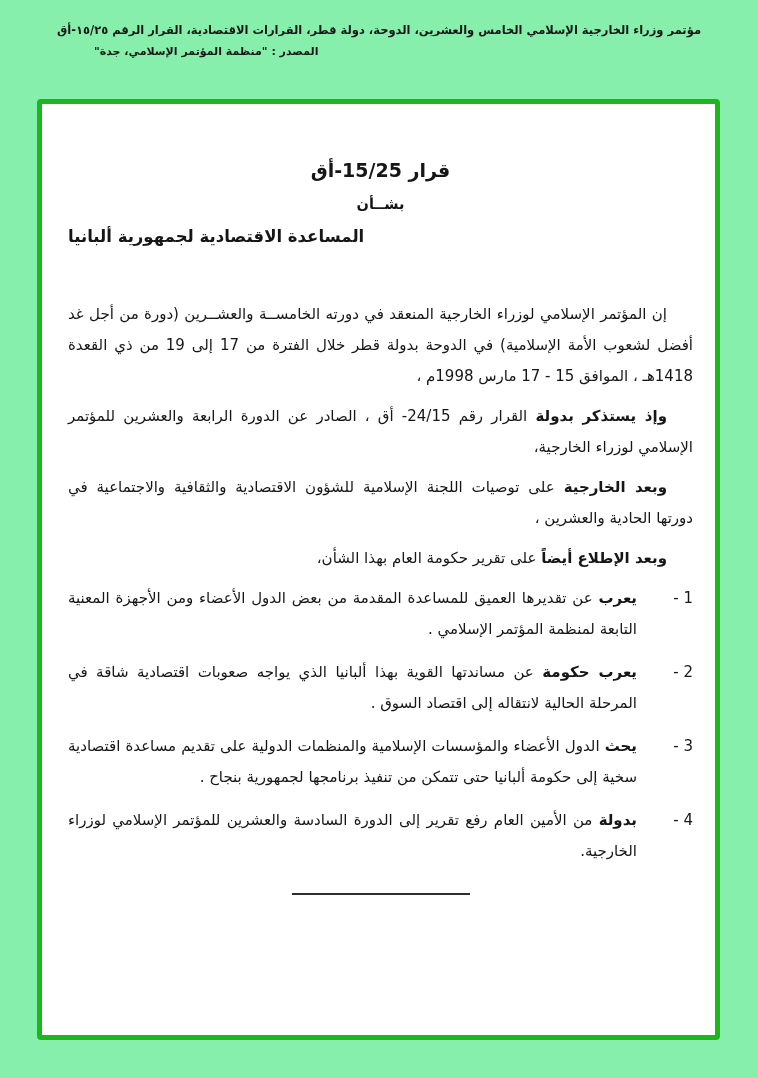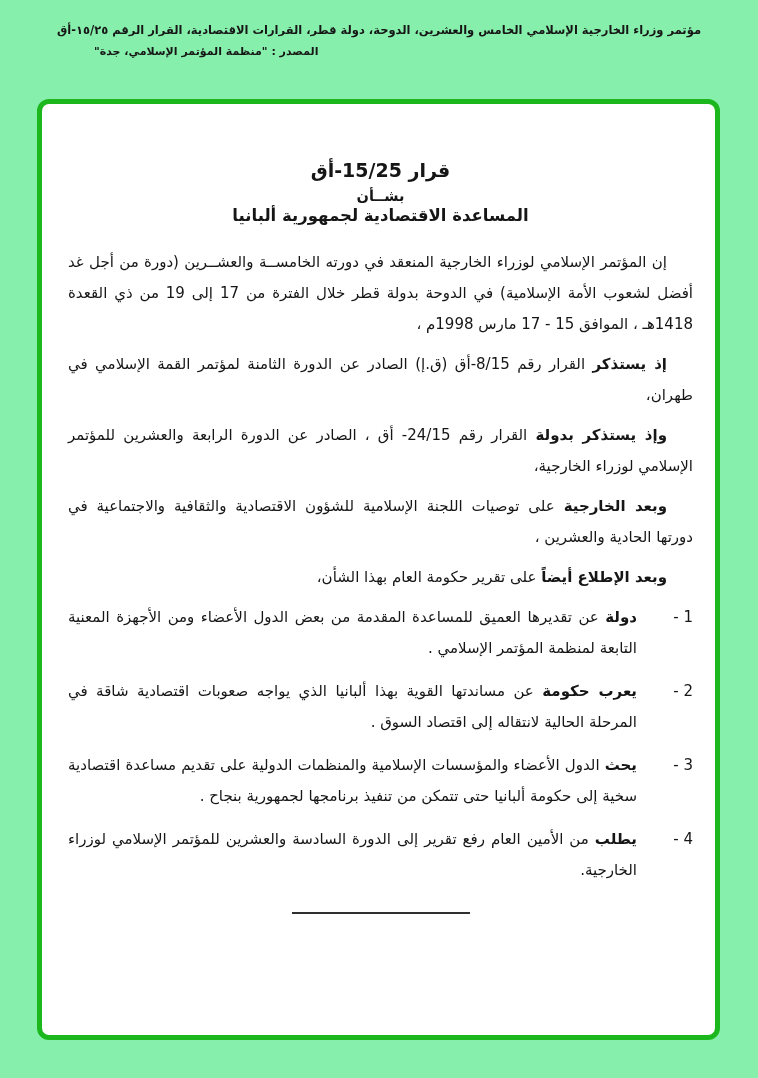--- a/index.html
+++ b/index.html
@@ -34,31 +34,31 @@
     margin-top:6px;
     font-size:11px;font-weight:700;
   }
   
   .frame{
     position:absolute;
     left:37px;top:99px;
     width:683px;height:941px;
     box-sizing:border-box;
     border:5px solid var(--frame-green);
-    border-radius:12px;
+    border-radius:4px;
     padding:54px 22px 0 26px;
     direction:rtl;
     overflow:hidden;
     background:#fff;
   }
   .title1{text-align:center;font-weight:700;font-size:19px;line-height:24px;}
-  .title2{text-align:center;font-weight:700;font-size:14.5px;margin-top:5px;line-height:18px;}
-  .title3{text-align:center;font-weight:700;font-size:16.5px;line-height:21px;}
+  .title2{text-align:center;font-weight:700;font-size:14.5px;margin-top:13px;line-height:18px;}
+  .title3{text-align:left;font-weight:700;font-size:16.5px;margin-top:13px;line-height:21px;}
   .docbody{
-    margin-top:21px;
+    margin-top:52px;
     font-size:15px;
     line-height:31px;
   }
   .para{
     margin:0 0 9px 0;
     text-align:justify;
     text-indent:26px;
   }
   .para b{font-weight:700;}
   .items{margin-top:6px;}
@@ -97,48 +97,47 @@
   <div class="frame">
 
     <div class="title1">قرار 15/25-أق</div>
     <div class="title2">بشــأن</div>
     <div class="title3">المساعدة الاقتصادية لجمهورية ألبانيا</div>
 
     <div class="docbody">
 
       <p class="para"><b></b><span>إن المؤتمر الإسلامي لوزراء الخارجية المنعقد في دورته الخامســة والعشــرين (دورة من أجل غد أفضل لشعوب الأمة الإسلامية) في الدوحة بدولة قطر خلال الفترة من 17 إلى 19 من ذي القعدة 1418هـ ، الموافق 15 - 17 مارس 1998م ،</span></p>
 
-      <p class="para"><b>إذ يستذكر</b><span> القرار رقم 8/15-أق (ق.إ) الصادر عن الدورة الثامنة لمؤتمر القمة الإسلامي في طهران،</span></p>
 
       <p class="para"><b>وإذ يستذكر بدولة</b><span> القرار رقم 24/15- أق ، الصادر عن الدورة الرابعة والعشرين للمؤتمر الإسلامي لوزراء الخارجية،</span></p>
 
       <p class="para"><b>وبعد الخارجية</b><span> على توصيات اللجنة الإسلامية للشؤون الاقتصادية والثقافية والاجتماعية في دورتها الحادية والعشرين ،</span></p>
 
       <p class="para"><b>وبعد الإطلاع أيضاً</b><span> على تقرير حكومة العام بهذا الشأن،</span></p>
 
       <div class="items">
 
         <div class="item">
           <span class="item-marker">1 -</span>
-          <span class="item-text"><b>دولة</b><span> عن تقديرها العميق للمساعدة المقدمة من بعض الدول الأعضاء ومن الأجهزة المعنية التابعة لمنظمة المؤتمر الإسلامي .</span></span>
+          <span class="item-text"><b>يعرب</b><span> عن تقديرها العميق للمساعدة المقدمة من بعض الدول الأعضاء ومن الأجهزة المعنية التابعة لمنظمة المؤتمر الإسلامي .</span></span>
         </div>
 
         <div class="item">
           <span class="item-marker">2 -</span>
           <span class="item-text"><b>يعرب حكومة</b><span> عن مساندتها القوية بهذا ألبانيا الذي يواجه صعوبات اقتصادية شاقة في المرحلة الحالية لانتقاله إلى اقتصاد السوق .</span></span>
         </div>
 
         <div class="item">
           <span class="item-marker">3 -</span>
           <span class="item-text"><b>يحث</b><span> الدول الأعضاء والمؤسسات الإسلامية والمنظمات الدولية على تقديم مساعدة اقتصادية سخية إلى حكومة ألبانيا حتى تتمكن من تنفيذ برنامجها لجمهورية بنجاح .</span></span>
         </div>
 
         <div class="item">
           <span class="item-marker">4 -</span>
-          <span class="item-text"><b>يطلب</b><span> من الأمين العام رفع تقرير إلى الدورة السادسة والعشرين للمؤتمر الإسلامي لوزراء الخارجية.</span></span>
+          <span class="item-text"><b>بدولة</b><span> من الأمين العام رفع تقرير إلى الدورة السادسة والعشرين للمؤتمر الإسلامي لوزراء الخارجية.</span></span>
         </div>
 
       </div>
 
       <div class="divider"></div>
 
     </div>
   </div>
 </div>
 

